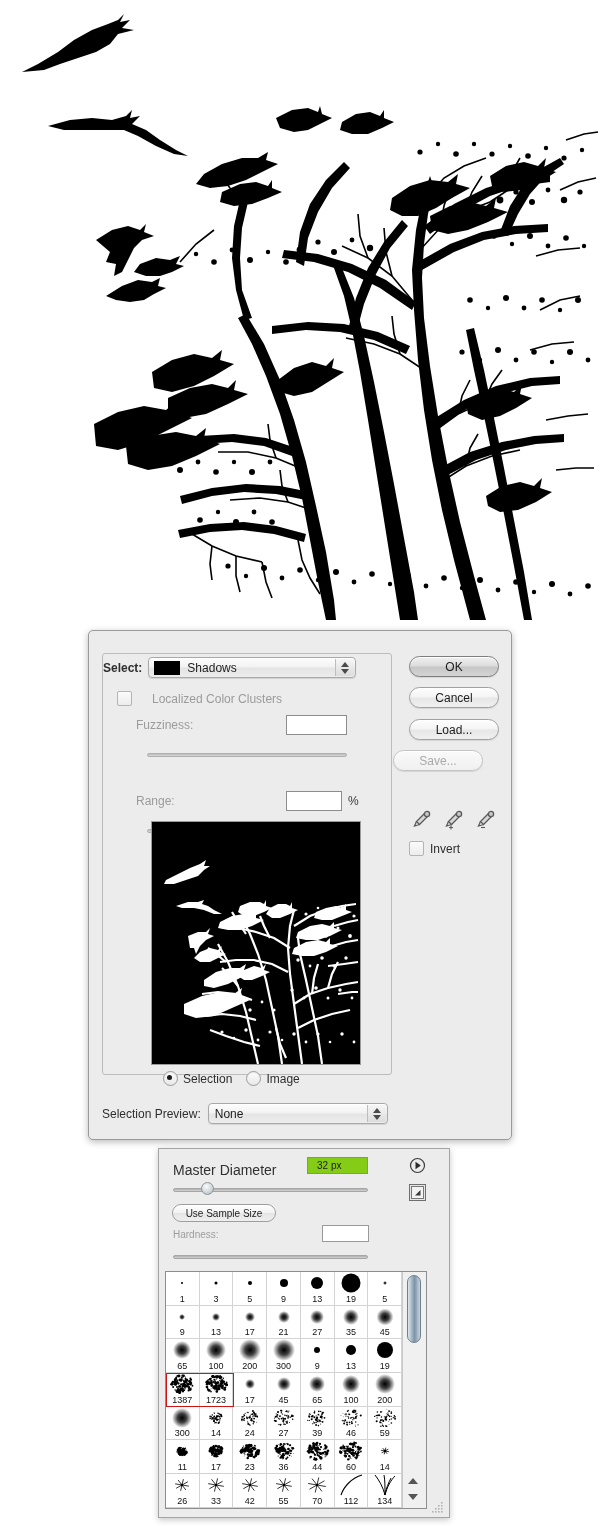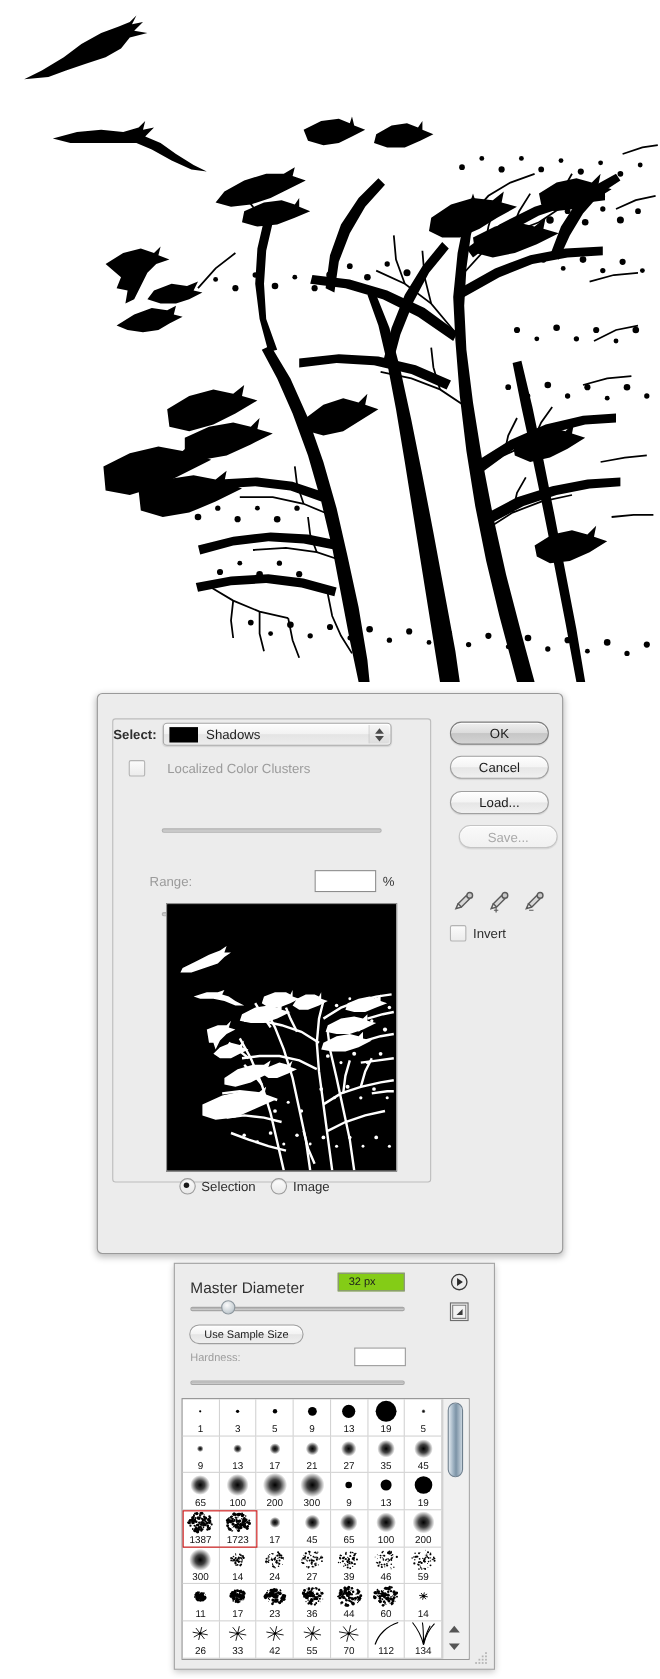--- a/index.html
+++ b/index.html
@@ -138,21 +138,21 @@
   }
   .btn.default{
     background:linear-gradient(to bottom,#f0f0f0 0%,#dcdcdc 48%,#c6c6c6 52%,#d4d4d4 100%);
     border-color:#7e7e7e;
   }
   .btn.disabled{color:#a9a9a9; border-color:#c4c4c4;
     background:linear-gradient(to bottom,#fafafa,#f0f0f0);}
   #btn-ok{left:320px; top:25px;}
   #btn-cancel{left:320px; top:56px;}
   #btn-load{left:320px; top:88px;}
-  #btn-save{left:328px; top:119px;text-align:right;}
+  #btn-save{left:304px; top:119px;text-align:right;}
 
   #droppers{position:absolute; left:322px; top:176px; width:90px; height:26px; display:flex; gap:10px; align-items:center;}
   .dropper{width:22px;height:24px;}
 
   #row-invert{position:absolute; left:320px; top:210px; display:flex; align-items:center; gap:6px;}
 
   
   #brush-panel{
     position:absolute; left:158px; top:1148px; width:290px; height:368px;
     background:#ececec;
@@ -434,20 +434,24 @@
           <span class="tri-dn"></span>
         </span>
       </div>
     </div>
 
     <div class="row-lcc">
       <span class="chk"></span>
       <span class="lbl dim">Localized Color Clusters</span>
     </div>
 
+    <div class="row-fuzz">
+      <span class="lbl dim">Fuzziness:</span>
+      <span class="field"></span>
+    </div>
     <div class="track" id="track-fuzz"></div>
 
     <div class="row-range">
       <span class="lbl dim">Range:</span>
       <span class="field"></span>
       <span class="pct">%</span>
     </div>
     <div class="track" id="track-range"></div>
 
     <div id="preview-thumb">
@@ -540,20 +544,30 @@
       <span class="radio-wrap">
         <span class="radio on"></span>
         <span class="lbl">Selection</span>
       </span>
       <span class="radio-wrap">
         <span class="radio"></span>
         <span class="lbl">Image</span>
       </span>
     </div>
 
+    <div class="row-selprev">
+      <span class="lbl">Selection Preview:</span>
+      <div class="popup">
+        <span class="ptext">None</span>
+        <span class="steppers">
+          <span class="tri-up"></span>
+          <span class="tri-dn"></span>
+        </span>
+      </div>
+    </div>
 
     <div class="btn default" id="btn-ok">OK</div>
     <div class="btn" id="btn-cancel">Cancel</div>
     <div class="btn" id="btn-load">Load...</div>
     <div class="btn disabled" id="btn-save">Save...</div>
 
     <div id="droppers">
       <span class="dropper">
         <svg width="22" height="24" viewBox="0 0 22 24">
           <g stroke="#5a5a5a" stroke-width="1.3" fill="none">

